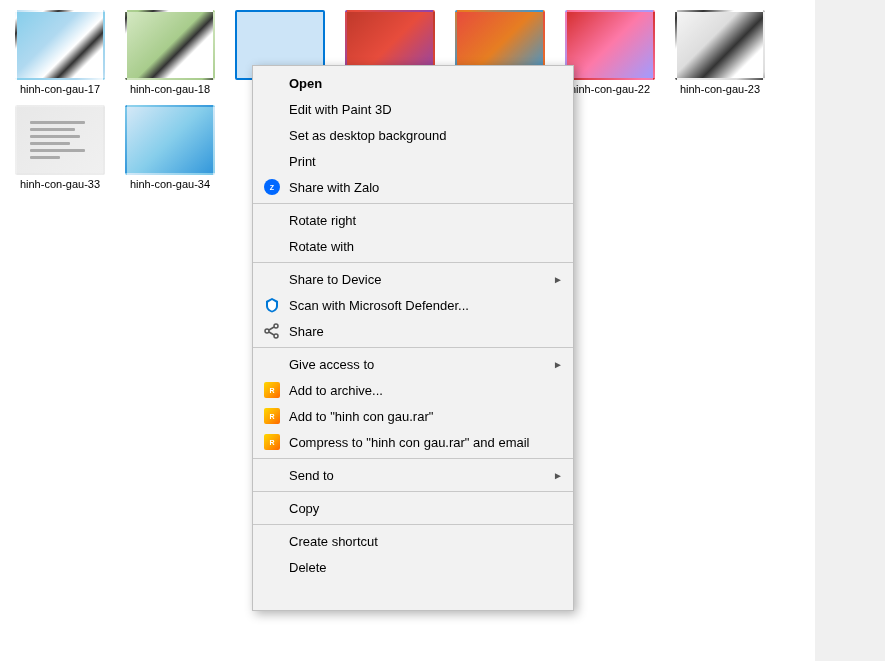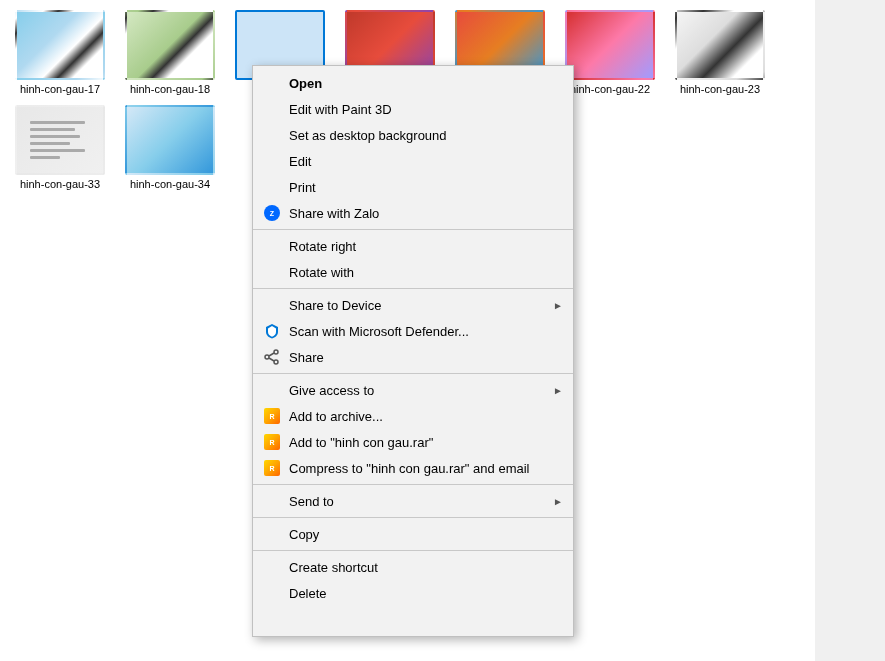--- a/index.html
+++ b/index.html
@@ -249,23 +249,20 @@
   </div>
 
   <div class="menu-item">
     <span>Edit with Paint 3D</span>
   </div>
 
   <div class="menu-item">
     <span>Set as desktop background</span>
   </div>
 
-  <div class="menu-item">
-    <span>Edit</span>
-  </div>
 
   <div class="menu-item">
     <span>Print</span>
   </div>
 
   <div class="menu-item">
     <span class="menu-icon">
       <div class="zalo-icon">Z</div>
     </span>
     <span>Share with Zalo</span>

